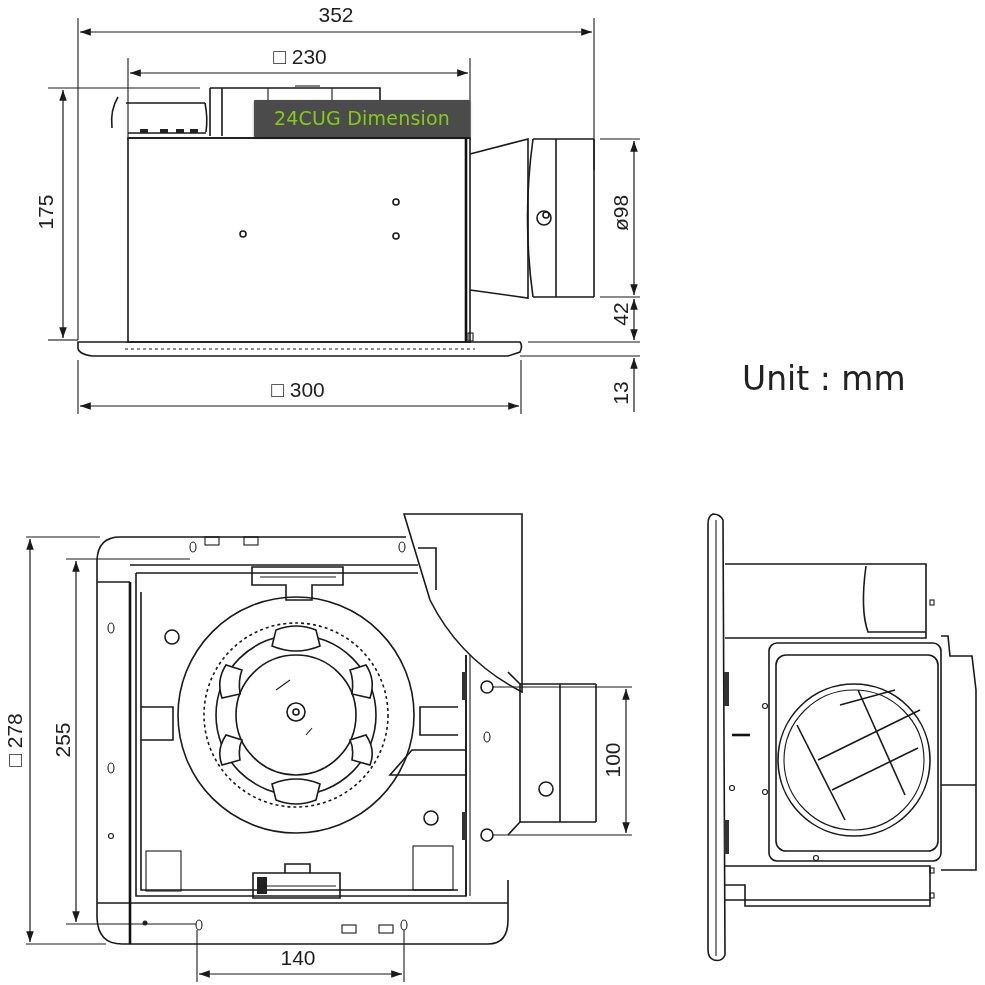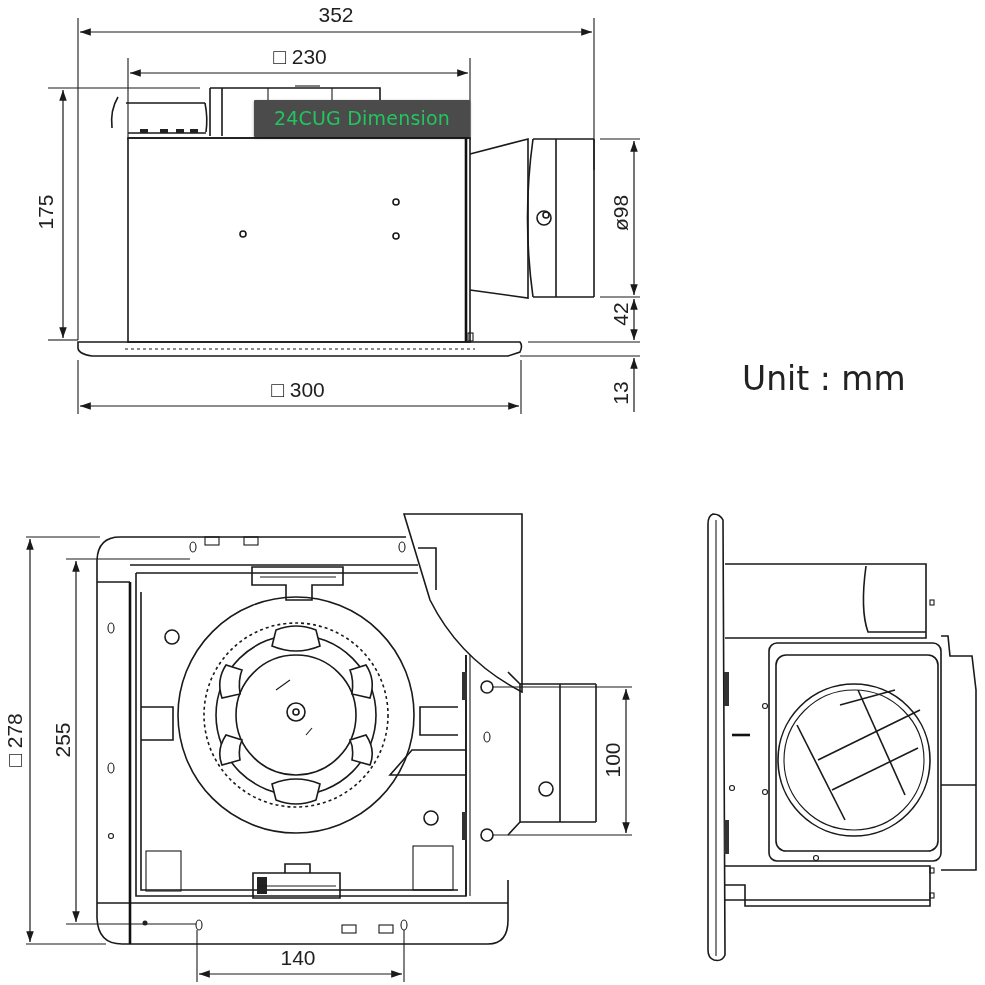--- a/index.html
+++ b/index.html
@@ -6,21 +6,21 @@
   body{width:985px;height:985px;overflow:hidden;position:relative;font-family:"Liberation Sans",sans-serif;}
   svg{position:absolute;left:0;top:0;}
   .ln{stroke:#1a1a1a;fill:none;stroke-width:1.6;}
   .thin{stroke:#1a1a1a;fill:none;stroke-width:1.1;}
   .thick{stroke:#111;fill:none;stroke-width:2.6;}
   .fillw{fill:#fff;stroke:#1a1a1a;stroke-width:1.6;}
   .dim{stroke:#1a1a1a;stroke-width:1.2;fill:none;}
   .arr{fill:#1a1a1a;stroke:none;}
   .dimtxt{font-family:"Liberation Sans",sans-serif;font-size:21px;fill:#1f1f1f;}
   .unit{font-family:"DejaVu Sans",sans-serif;font-size:33px;fill:#222;}
-  .tip{position:absolute;left:254px;top:100px;width:216px;height:37px;background:#4b4b4b;color:#22c55e;
+  .tip{position:absolute;left:254px;top:100px;width:216px;height:37px;background:#4b4b4b;color:#84cc16;
        font-family:"DejaVu Sans",sans-serif;font-size:19px;line-height:37px;text-align:center;
        box-shadow:0 1px 3px rgba(0,0,0,.4);border-radius:1px;letter-spacing:.2px;}
 </style>
 </head>
 <body>
 
 <svg width="985" height="985" viewBox="0 0 985 985">
   <defs>
     <marker id="ah" viewBox="0 0 10 10" refX="10" refY="5" markerWidth="9" markerHeight="9" orient="auto-start-reverse">
       <path d="M0,1.5 L10,5 L0,8.5 Z" class="arr"></path>

